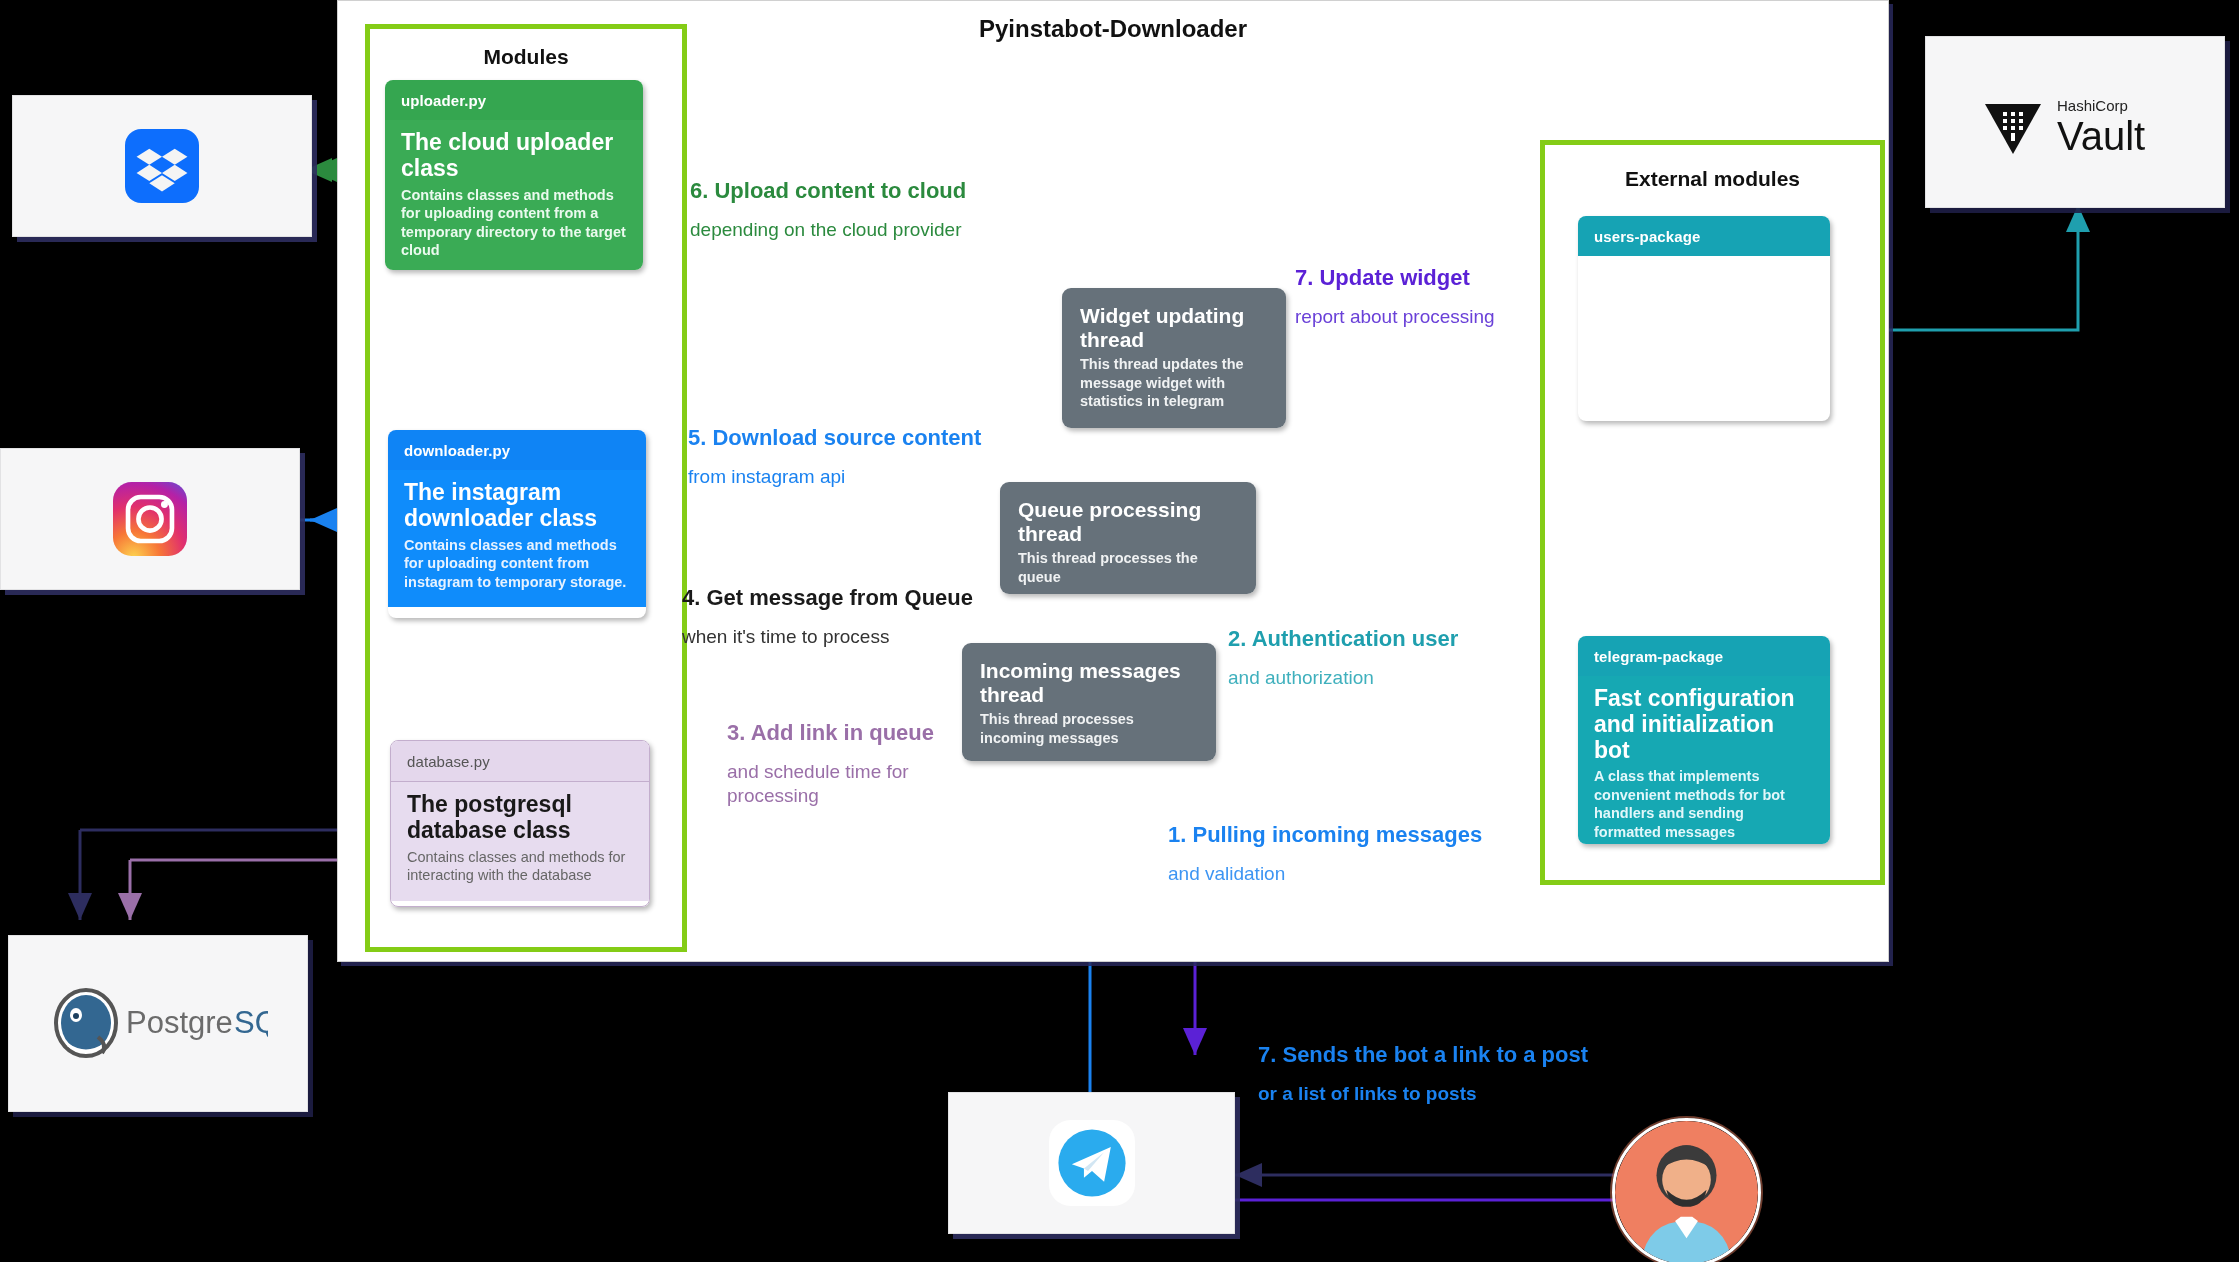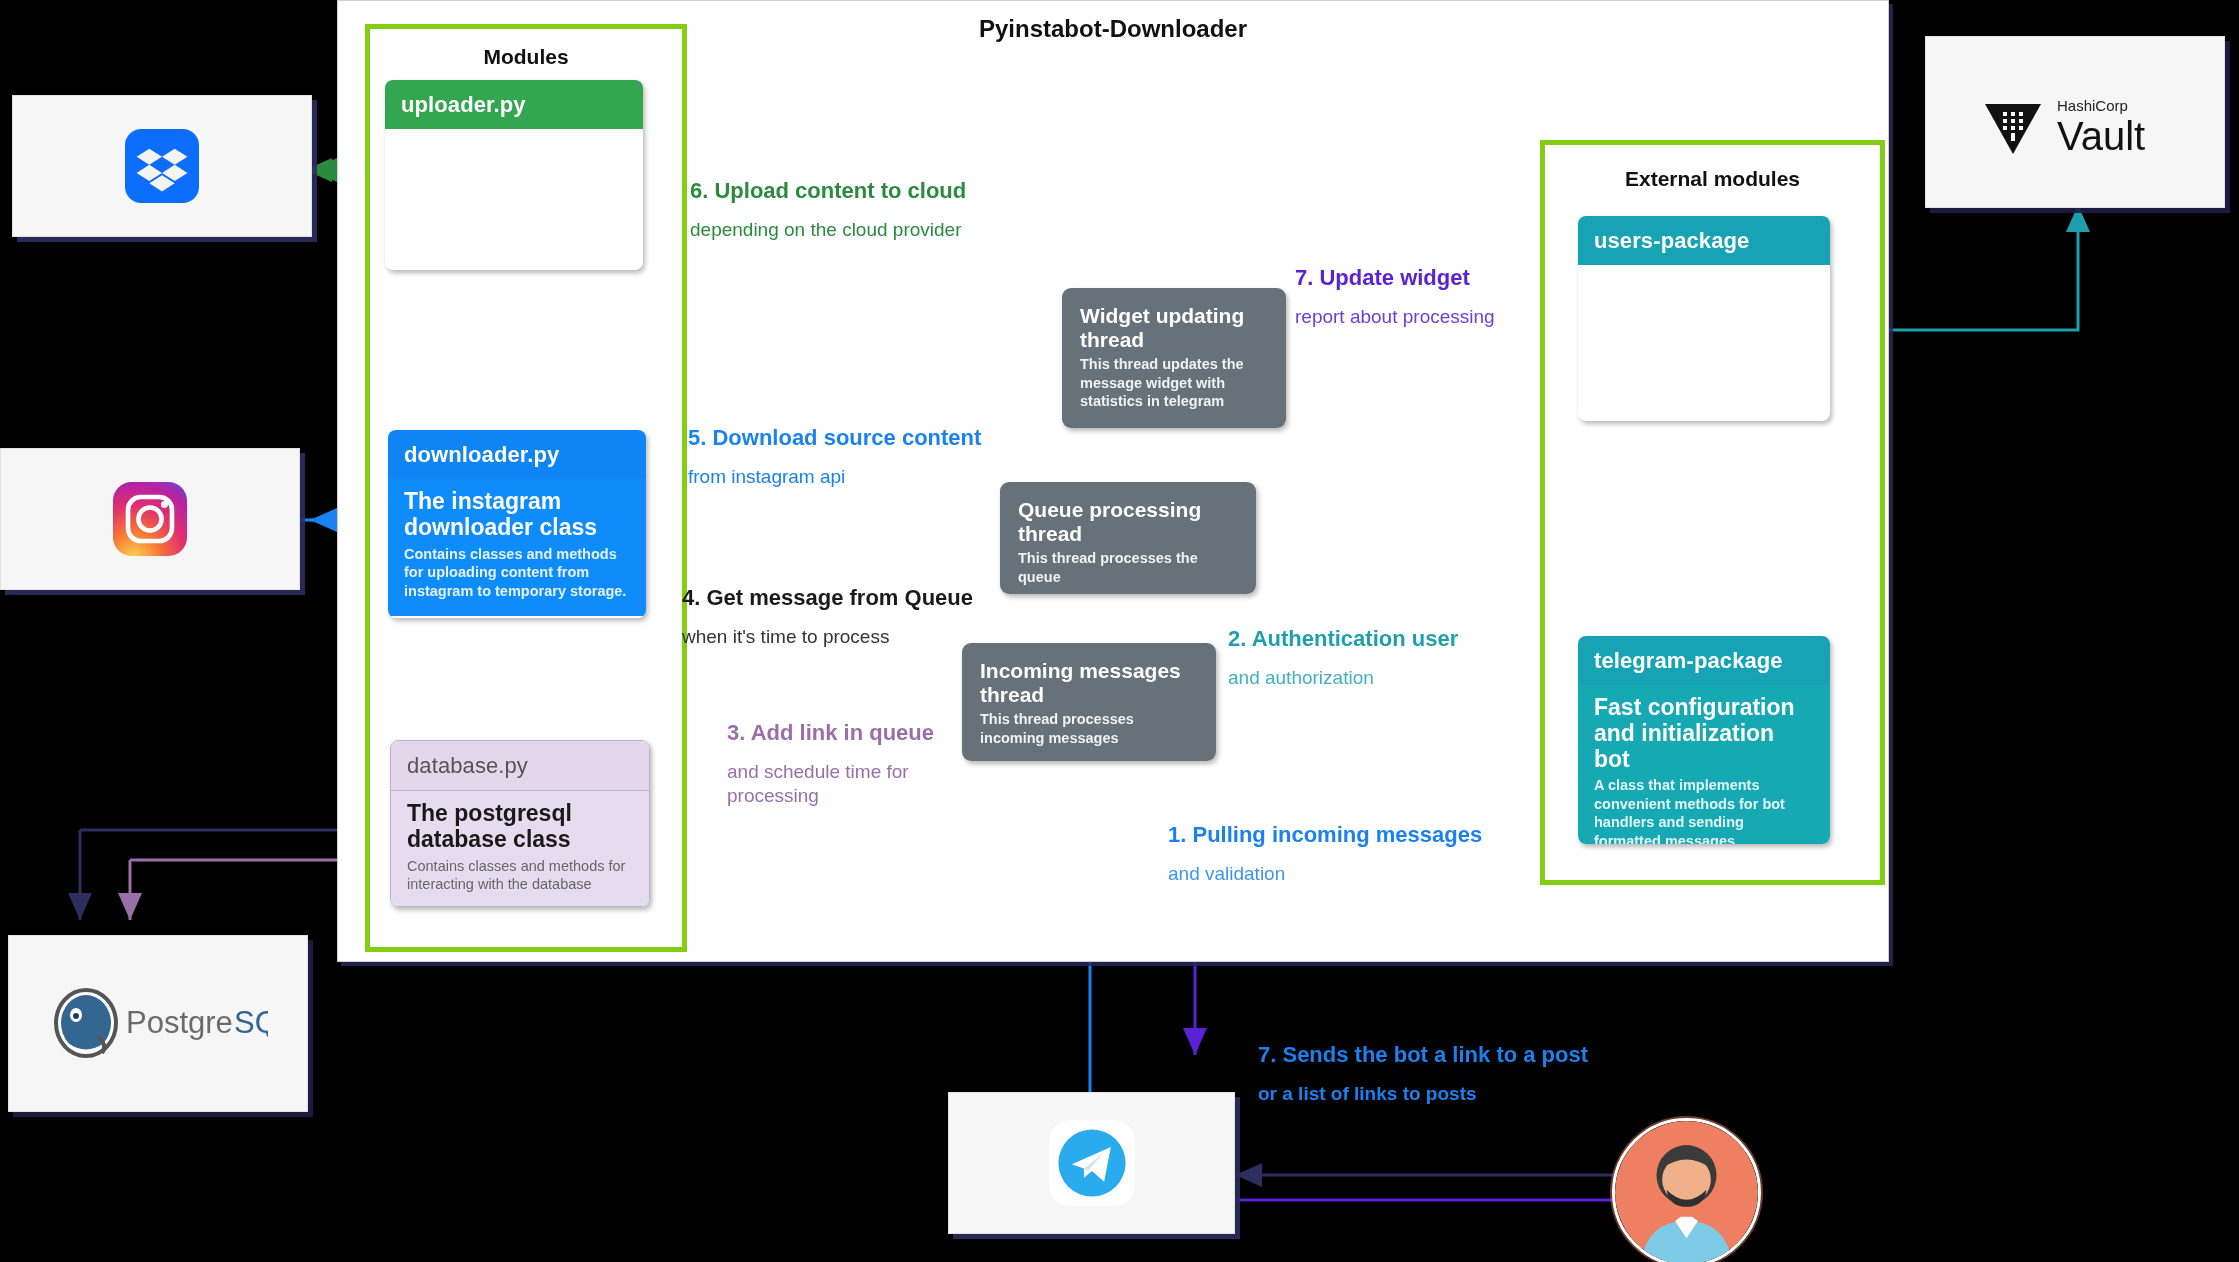--- a/index.html
+++ b/index.html
@@ -8,21 +8,21 @@
   svg.wires{position:absolute;left:0;top:0;width:2239px;height:1262px;pointer-events:none;}
 
   
   .main-panel{position:absolute;background:#ffffff;border:1px solid #d0d0d0;box-shadow:4px 4px 0 rgba(40,40,90,.85);}
   .group-box{position:absolute;background:#ffffff;border:5px solid #84cc16;}
   .group-title{position:absolute;width:100%;text-align:center;font-weight:bold;font-size:21px;color:#111;}
   .panel-title{position:absolute;width:100%;text-align:center;font-weight:bold;font-size:24px;color:#111;}
 
   
   .card{position:absolute;border-radius:8px;overflow:hidden;box-shadow:2px 3px 5px rgba(0,0,0,.28);}
-  .card-head{padding:12px 23px 11px 16px;font-size:22px;font-weight:bold;letter-spacing:.1px;}
+  .card-head{padding:12px 23px 11px 16px;font-size:15px;font-weight:bold;letter-spacing:.1px;}
   .card-body{padding:10px 16px 16px 16px;}
   .card-title{font-size:23px;font-weight:bold;line-height:1.12;margin-bottom:4px;}
   .card-desc{font-size:14.5px;font-weight:bold;line-height:1.28;}
 
   .card.green .card-head{background:#35a650;color:#fff;}
   .card.green .card-body{background:#3aab55;color:#fff;}
   .card.green .card-title{color:#fff;}
   .card.green .card-desc{color:#eafaee;}
 
   .card.blue .card-head{background:#0f84f5;color:#fff;}
@@ -147,20 +147,24 @@
   <div class="group-box" style="left:365px;top:24px;width:312px;height:918px;">
     <div class="group-title" style="left:0;top:16px;">Modules</div>
   </div>
 
   <div class="group-box" style="left:1540px;top:140px;width:335px;height:735px;">
     <div class="group-title" style="left:0;top:22px;">External modules</div>
   </div>
 
   <div class="card green" style="left:385px;top:80px;width:258px;height:190px;">
     <div class="card-head">uploader.py</div>
+    <div class="card-body">
+      <div class="card-title">The cloud uploader class</div>
+      <div class="card-desc">Contains classes and methods for uploading content from a temporary directory to the target cloud</div>
+    </div>
   </div>
 
   <div class="card blue" style="left:388px;top:430px;width:258px;height:188px;">
     <div class="card-head">downloader.py</div>
     <div class="card-body">
       <div class="card-title">The instagram downloader class</div>
       <div class="card-desc">Contains classes and methods for uploading content from instagram to temporary storage.</div>
     </div>
   </div>
 

